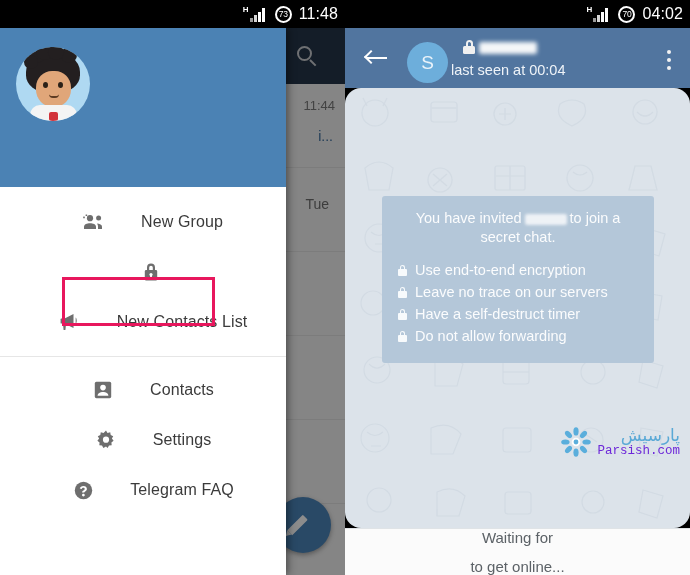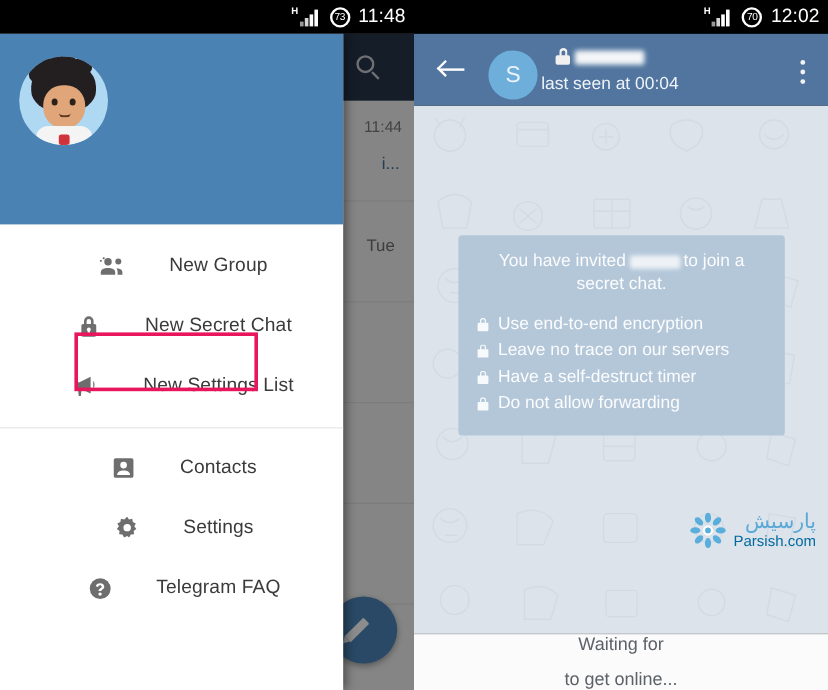--- a/index.html
+++ b/index.html
@@ -197,21 +197,21 @@
     position:absolute; left:106px; top:34px; font-size:14.5px; color:#eef3f8;
   }
   .ct-menu { position:absolute; right:19px; top:22px; width:4px; }
   .ct-menu span {
     display:block; width:4px; height:4px; border-radius:50%;
     background:#f2f2f2; margin-bottom:4px;
   }
 
   .chat-body {
     position:absolute; top:88px; left:0; width:345px; height:440px;
-    background:#DCE3EA; overflow:hidden;
+    background:#DCE3EA; overflow:hidden;border-radius:16px;
   }
   .doodles { position:absolute; inset:0; opacity:.5; }
 
   .bubble {
     position:absolute; left:37px; top:108px; width:272px;
     background:#B4C7D9; border-radius:3px;
     padding:13px 14px 16px 14px;
     color:#fbfcfd;
   }
   .bub-intro {
@@ -241,21 +241,21 @@
   
   .watermark {
     position:absolute; right:10px; top:339px; display:flex; align-items:center; gap:6px;
   }
   .wm-logo { width:30px; height:30px; position:relative; }
   .wm-text { line-height:1; }
   .wm-fa {
     font-size:17px; color:#5AA9D6; direction:rtl;
     font-family:"DejaVu Sans", sans-serif;
   }
-  .wm-en { font-size:12.5px; color:#0369a1; margin-top:1px; }
+  .wm-en { font-size:12.5px; color:#6d28d9; margin-top:1px;font-family:Liberation Mono, monospace; }
 
   .chat-footer {
     position:absolute; left:0; bottom:0; width:345px; height:47px;
     background:#fbfbfb; border-top:1px solid #dfe3e6;
     display:flex; align-items:center; justify-content:center;
     font-size:15px; color:#5c6267;flex-direction:column;
   }
   .cf-redact {
     display:inline-block; width:58px; height:12px;
     background:#fbfbfb; margin:0 4px;
@@ -331,33 +331,32 @@
 
         <div class="menu-item">
           <span class="mi-icon">
             <svg width="16" height="20" viewBox="0 0 16 20" fill="#6e6e6e">
               <path d="M4 8V5.6a4 4 0 0 1 8 0V8h-2.2V5.6a1.8 1.8 0 0 0-3.6 0V8z"></path>
               <rect x="1.8" y="8" width="12.4" height="10.6" rx="1.4"></rect>
               <circle cx="8" cy="12.6" r="1.6" fill="#fff"></circle>
               <rect x="7.1" y="13" width="1.8" height="3.2" fill="#fff"></rect>
             </svg>
           </span>
-          <span class="mi-label">New Secret Chat</span>
         </div>
 
         <div class="menu-item">
           <span class="mi-icon">
             <svg width="22" height="18" viewBox="0 0 22 18" fill="#6e6e6e">
               <path d="M14.5 1 5.6 5.4v5.4L14.5 15z"></path>
               <rect x="1.6" y="5.6" width="4.4" height="5" rx="0.6"></rect>
               <path d="M4 11h3l-.6 6H4.6z"></path>
               <path d="M16.6 4.4c1.6 1 1.6 5.2 0 6.2z" opacity="0.9"></path>
             </svg>
           </span>
-          <span class="mi-label">New Settings List</span>
+          <span class="mi-label">New Contacts List</span>
         </div>
 
         <div class="menu-divider"></div>
 
         <div class="menu-item">
           <span class="mi-icon">
             <svg width="18" height="18" viewBox="0 0 18 18" fill="#6e6e6e">
               <rect x="0.8" y="0.8" width="16.4" height="16.4" rx="1.6"></rect>
               <circle cx="9" cy="6.6" r="2.8" fill="#fff"></circle>
               <path d="M3.6 14.8c0-2.6 2.6-3.8 5.4-3.8s5.4 1.2 5.4 3.8z" fill="#fff"></path>
@@ -547,17 +546,17 @@
 
     <div class="statusbar">
       <div class="sb-signal">
         <span class="hmark">H</span>
         <div class="bar b1"></div>
           <div class="bar b2"></div>
         <div class="bar b3"></div>
           <div class="bar b4"></div>
       </div>
       <div class="sb-batt">70</div>
-      <div class="sb-time">12:02</div>
+      <div class="sb-time">04:02</div>
     </div>
   </div>
 
 </div>
 
 </body></html>

